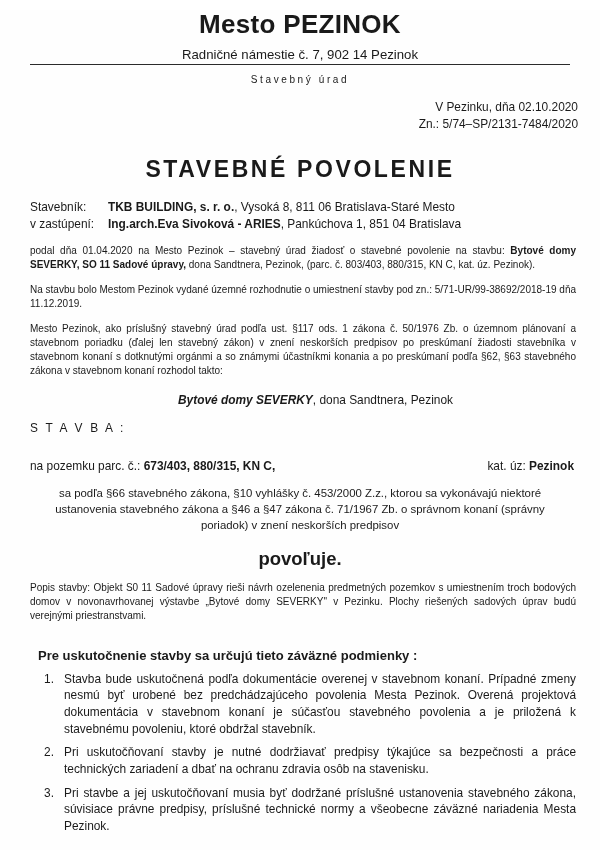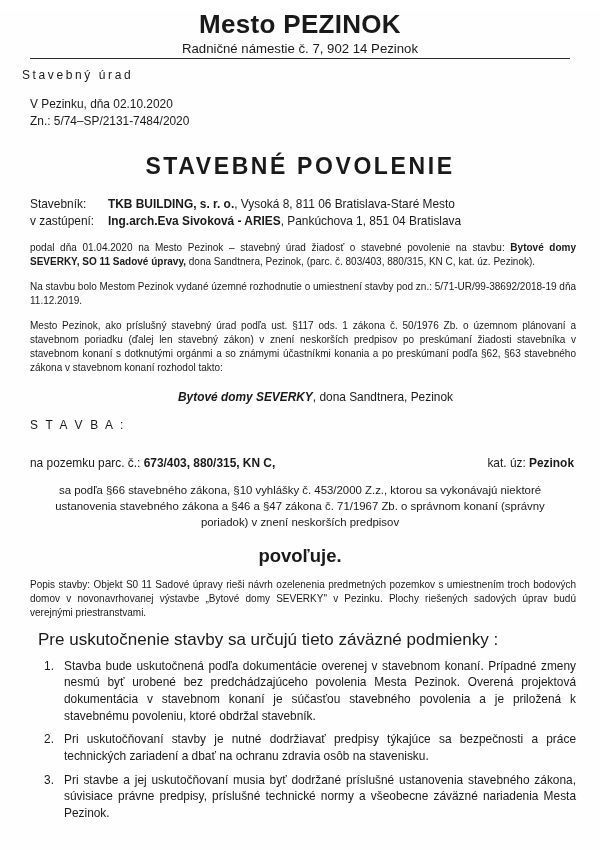--- a/index.html
+++ b/index.html
@@ -29,40 +29,42 @@
     text-align: center;
     font-size: 26px;
     font-weight: bold;
     letter-spacing: 0.3px;
     margin: 10px 0 0 0;
     line-height: 1.1;
   }
   .org-address {
     text-align: center;
     font-size: 13.2px;
-    margin: 2px 0 2px 0;
+    margin: 8px 0 2px 0;
     line-height: 1.2;
   }
   .header-rule {
     border: 0;
     border-top: 1.6px solid #2b2b2b;
     margin: 2px 8px 0 8px;
   }
   .dept {
-    font-size: 12px;
+    text-align: center;
+    font-size: 10px;
     letter-spacing: 2.6px;
     margin: 9px 0 8px 0;
   }
 
   
   .ref-block {
     margin-top: 14px;
     font-size: 11.9px;
     line-height: 1.38;
     padding-left: 8px;
+    text-align: right;
   }
 
   
   .doc-title {
     text-align: center;
     font-size: 23px;
     font-weight: bold;
     letter-spacing: 2.6px;
     margin: 24px 0 16px 0;
   }
@@ -134,23 +136,23 @@
   
   .grant {
     text-align: center;
     font-size: 18.5px;
     font-weight: bold;
     margin: 14px 0 0 0;
   }
 
   
   .cond-heading {
-    font-size: 17px;
-    font-weight: normal;
-    margin: 10px 0 0 0;
+    font-size: 13px;
+    font-weight: bold;
+    margin: 25px 0 0 0;
     padding-left: 16px;
   }
 
   
   ol.conditions {
     margin: 8px 0 0 0;
     padding: 0 2px 0 8px;
     list-style: none;
     counter-reset: cond;
   }

